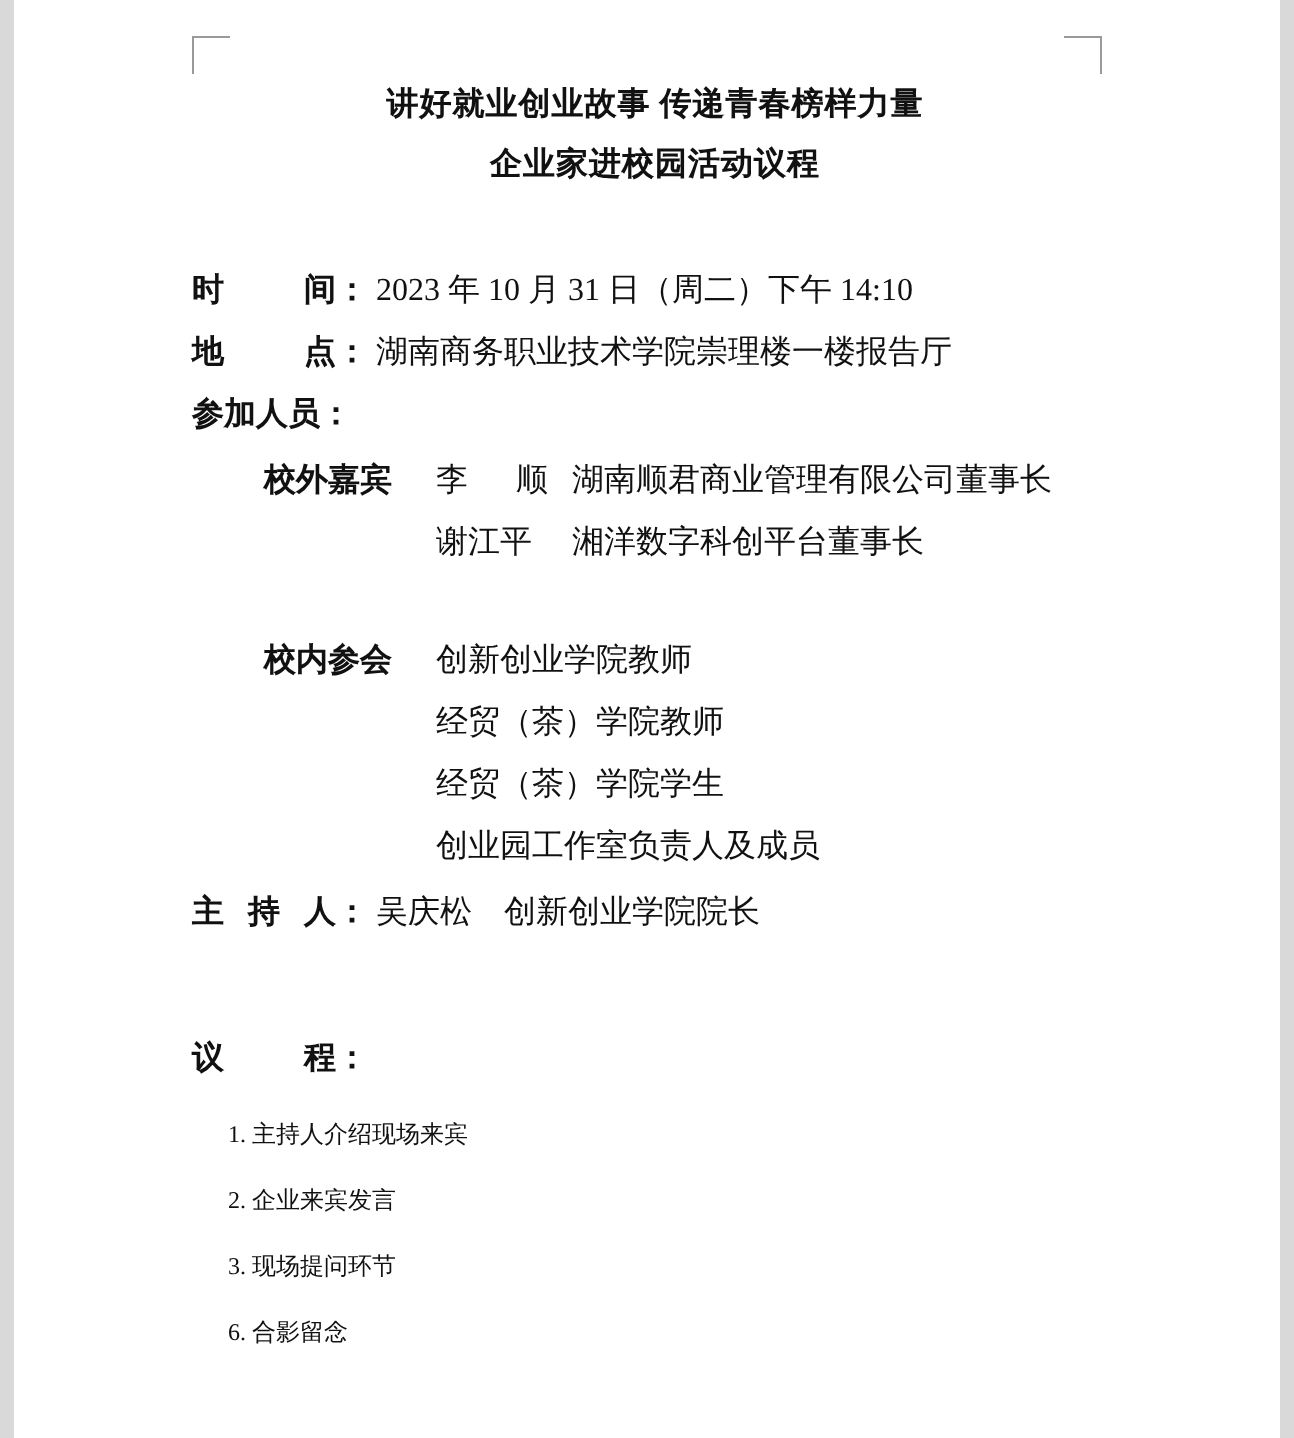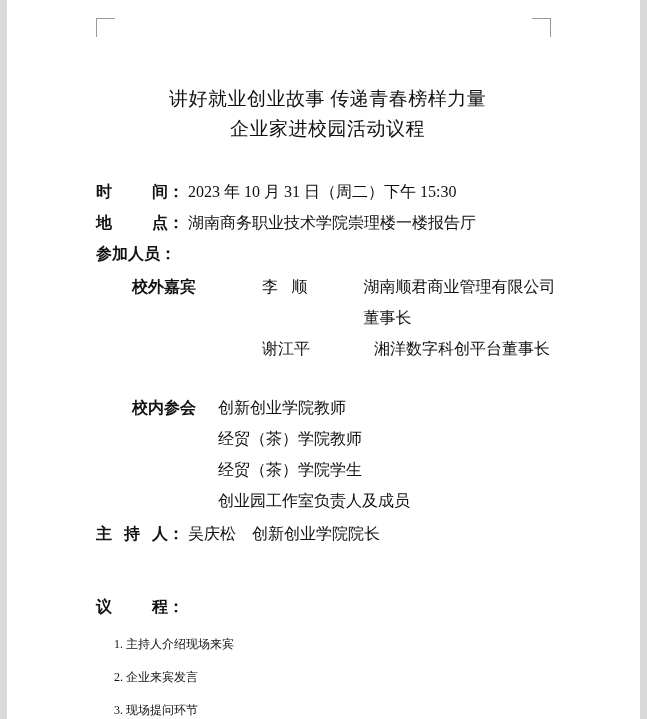--- a/index.html
+++ b/index.html
@@ -42,26 +42,25 @@
 
   .content {
     position: absolute;
     left: 96px;
     right: 88px;
     top: 38px;
   }
 
   .title {
     text-align: center;
-    font-weight: normal;
-    font-size: 19px;
+    font-weight: bold;
+    font-size: 16px;
     line-height: 30px;
     color: #111;
     letter-spacing: 0.5px;
-    margin-top: 46px;
   }
   .title .line2 { display: block; }
 
   .body-block {
     margin-top: 32px;
     font-size: 16px;
     color: #111;
     line-height: 31px;
   }
 
@@ -86,21 +85,20 @@
     font-weight: bold;
   }
 
   .guest-block {
     margin-top: 2px;
   }
   .indent-1 { padding-left: 36px; }
   .guest-row {
     display: flex;
     align-items: baseline;
-    gap: 44px;
   }
   .guest-label {
     font-weight: bold;
     width: 86px;
     flex: 0 0 86px;
   }
   .guest-name {
     display: inline-flex;
     justify-content: space-between;
     width: 56px;
@@ -171,21 +169,21 @@
     </div>
 
     <div class="body-block">
 
       <div class="row">
         <span class="lbl spread">
           <span>时</span>
           <span>间</span>
         </span>
         <span class="colon">：</span>
-        <span class="val">2023 年 10 月 31 日（周二）下午 15:30</span>
+        <span class="val">2023 年 10 月 31 日（周二）下午 14:10</span>
       </div>
 
       <div class="row">
         <span class="lbl spread">
           <span>地</span>
           <span>点</span>
         </span>
         <span class="colon">：</span>
         <span class="val">湖南商务职业技术学院崇理楼一楼报告厅</span>
       </div>

